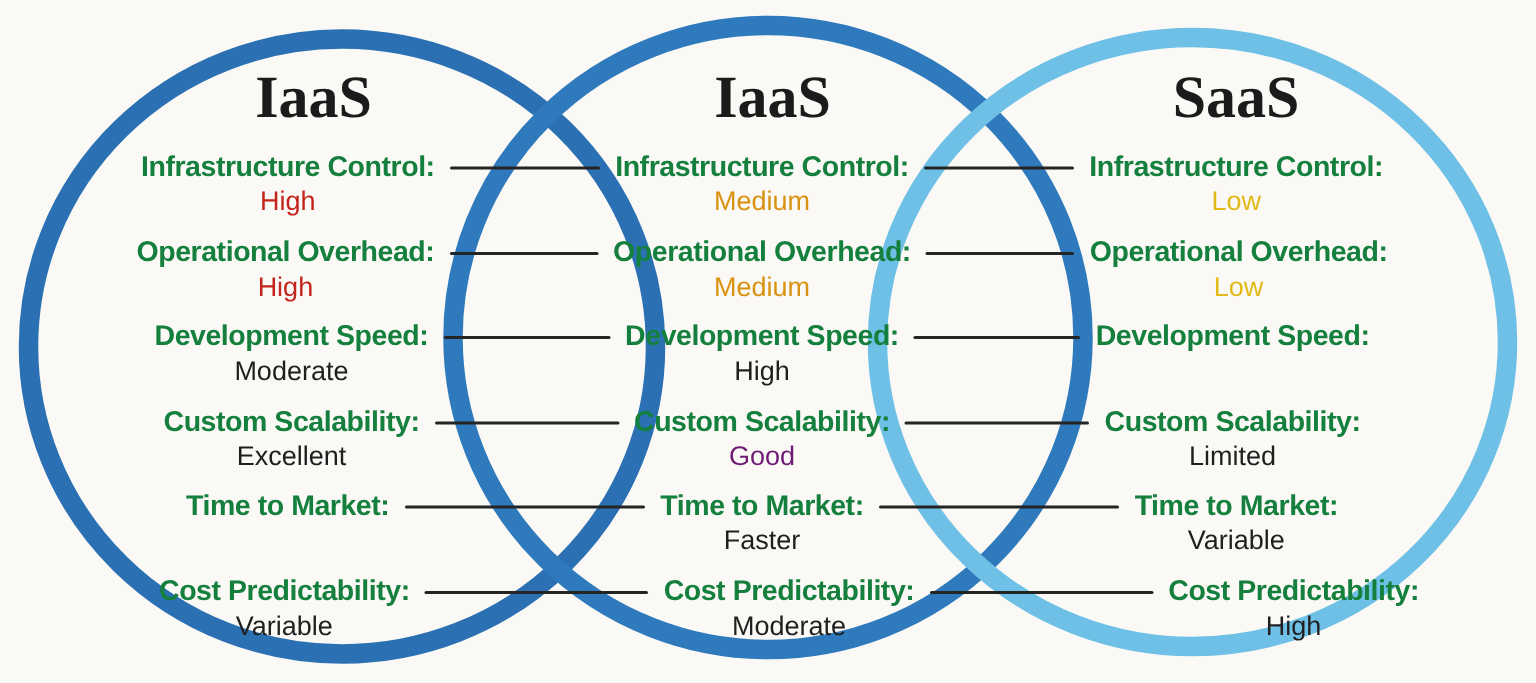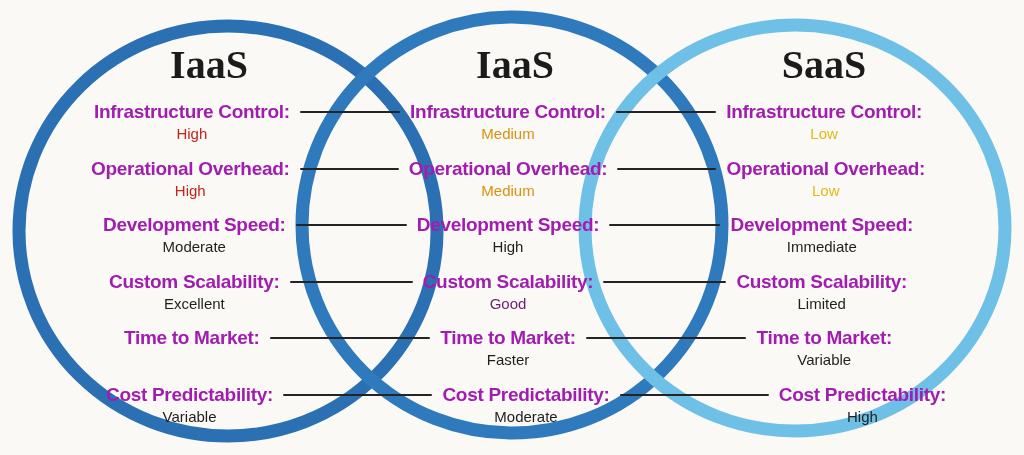--- a/index.html
+++ b/index.html
@@ -24,23 +24,23 @@
   #title-paas { left: 365px; }
   #title-saas { left: 674px; }
 
   .row {
     position: absolute; left: 0; right: 0;
     display: flex; align-items: flex-start;
   }
   .cell { text-align: center; padding: 0 10px; white-space: nowrap; }
   .lbl {
     font-weight: 700; font-size: 19px; line-height: 22px;
-    letter-spacing: -0.3px; color: #a21caf;
+    letter-spacing: -0.3px; color: #15803d;
   }
-  .val { font-size: 15px; line-height: 22px; color: #1f1f1f; }
+  .val { font-size: 18px; line-height: 22px; color: #1f1f1f; }
   .connector {
     flex: 1 1 auto; height: 2px; background: #242424;
     margin-top: 10px; border-radius: 1px;
   }
 </style>
 </head>
 <body style="background: rgb(250, 249, 246);">
 
 <div id="stage">
 
@@ -94,21 +94,20 @@
       <div class="val" style="color: rgb(31, 31, 31);">Moderate</div>
     </div>
     <div class="connector"></div>
     <div class="cell">
       <div class="lbl">Development Speed:</div>
       <div class="val" style="color: rgb(31, 31, 31);">High</div>
     </div>
     <div class="connector"></div>
     <div class="cell">
       <div class="lbl">Development Speed:</div>
-      <div class="val" style="color: rgb(31, 31, 31);">Immediate</div>
     </div>
   </div>
 
   <div class="row" style="top:271px; padding-left:99px; padding-right:91px;">
     <div class="cell">
       <div class="lbl">Custom Scalability:</div>
       <div class="val" style="color: rgb(31, 31, 31);">Excellent</div>
     </div>
     <div class="connector"></div>
     <div class="cell">

